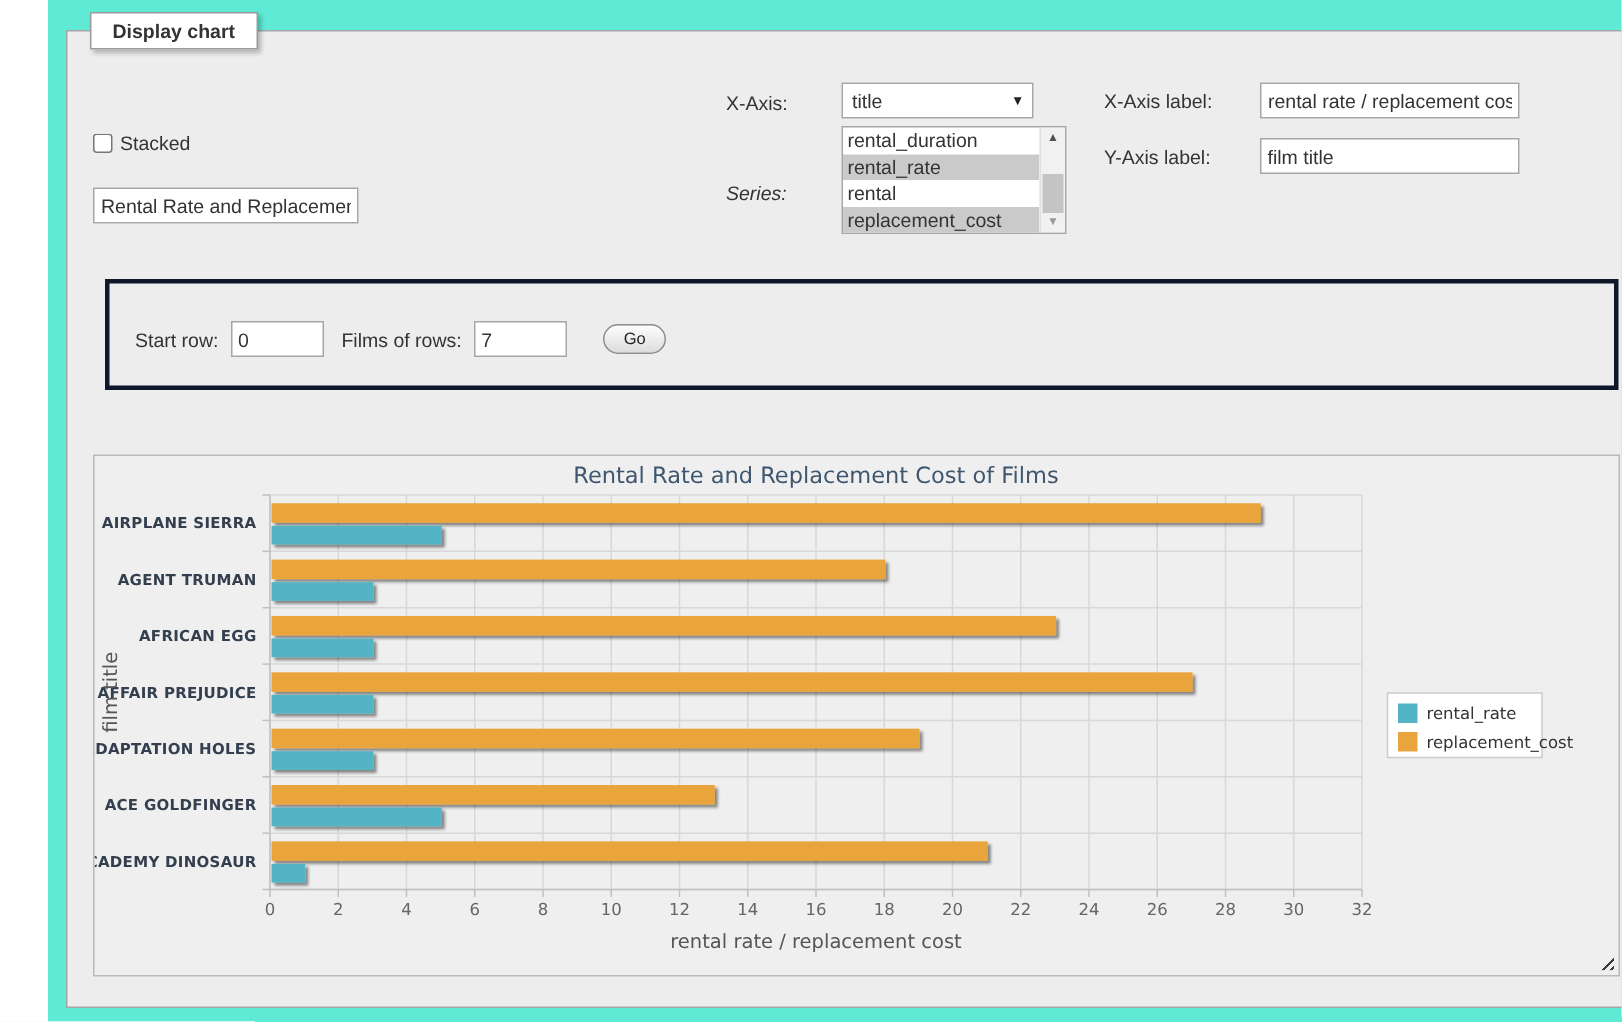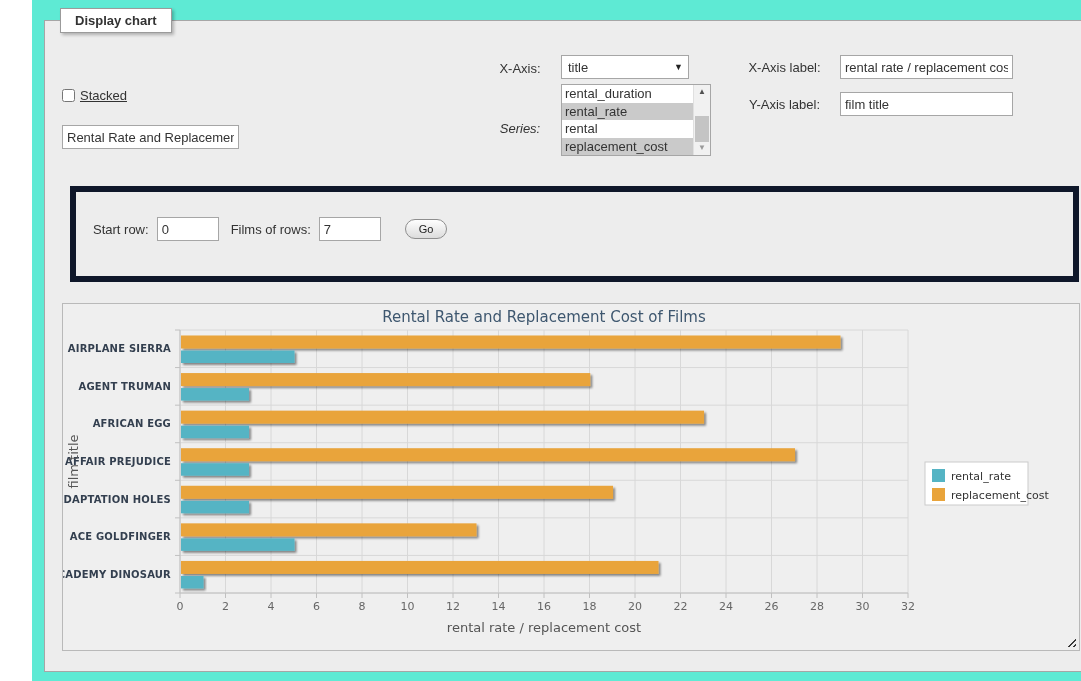--- a/index.html
+++ b/index.html
@@ -8,27 +8,27 @@
   .page { position:relative; width:1081px; height:681px; background:#5eead4; overflow:hidden;margin-left:32px; }
 
   .fieldset { position:absolute; left:12px; top:20px; width:1056px; height:652px;
               background:#EDEDED; border:1px solid #A6A6A6; }
   .legendbox { position:absolute; left:28px; top:8px; z-index:5; background:#fff;
                border:1px solid #9B9B9B; padding:4px 14px; font-weight:bold; font-size:13px;
                color:#333; box-shadow:2px 2px 3px rgba(0,0,0,0.25); }
 
   .abs { position:absolute; }
   .lbl { color:#333; }
-  .rlabel { text-align:center; display:inline-block; }
+  .rlabel { text-align:left; display:inline-block; }
 
   .radio-row { left:30px; top:57px; display:flex; align-items:center; gap:9px; }
   .radio-item { display:flex; align-items:center; gap:4px; }
   input[type=radio], input[type=checkbox] { margin:0; width:13px; height:13px; }
 
-  .chk-row { left:30px; top:88px; display:flex; align-items:center; gap:5px;text-decoration:underline; }
+  .chk-row { left:30px; top:88px; display:flex; align-items:center; gap:5px; }
 
   .text-input { border:1px solid #A6A6A6; background:#fff; height:24px;
                 font-family:"Liberation Sans", sans-serif; font-size:13px;
                 padding:1px 4px; color:#333; }
 
   .selectbox { left:529px; top:55px; width:128px; height:24px; border:1px solid #A6A6A6;
                background:#fff; display:flex; align-items:center; justify-content:space-between;
                padding:0 5px 0 6px; cursor:default; }
   .sel-arrow { font-size:9px; color:#222; }
 
@@ -36,21 +36,21 @@
              background:#fff; display:flex; overflow:hidden; }
   .lb-items { flex:1; overflow:hidden; }
   .lb-item { height:17.5px; line-height:17.5px; padding:0 3px; white-space:nowrap; font-size:13px; }
   .lb-item.selected { background:#CACACA; }
   .lb-scroll { width:17px; background:#F1F1F1; border-left:1px solid #E0E0E0; position:relative; }
   .lb-arrow { position:absolute; left:0; width:100%; text-align:center; font-size:8px; color:#505050; line-height:14px; }
   .lb-arrow.up { top:0; }
   .lb-arrow.down { bottom:0; color:#9A9A9A; }
   .lb-thumb { position:absolute; left:1px; top:31px; width:14px; height:26px; background:#C4C4C4; }
 
-  .rowpanel { left:38px; top:186px; width:1009px; height:96px; border:6px solid #0f172a; }
+  .rowpanel { left:38px; top:186px; width:1009px; height:74px; border:3px solid #0f172a; }
   .rowpanel-inner { position:absolute; left:17px; top:25px; display:flex; align-items:center; gap:8px; }
   .go-btn { border:1px solid #8E8E8E; border-radius:13px; background:linear-gradient(#FEFEFE,#DCDCDC);
             padding:3px 13px; font-family:"Liberation Sans", sans-serif; font-size:11px; color:#222;
             margin-left:16px; cursor:pointer; }
 
   .chartbox { left:30px; top:303px; width:1018px; height:348px; border:1px solid #B9B9B9;
               background:#EFEFEF; overflow:hidden; }
   .chart-svg-host { position:absolute; inset:0; }
   .resize-handle { position:absolute; right:3px; bottom:3px; width:10px; height:10px;
                    background:repeating-linear-gradient(135deg, #3a3a3a 0 1.4px, transparent 1.4px 4px);

